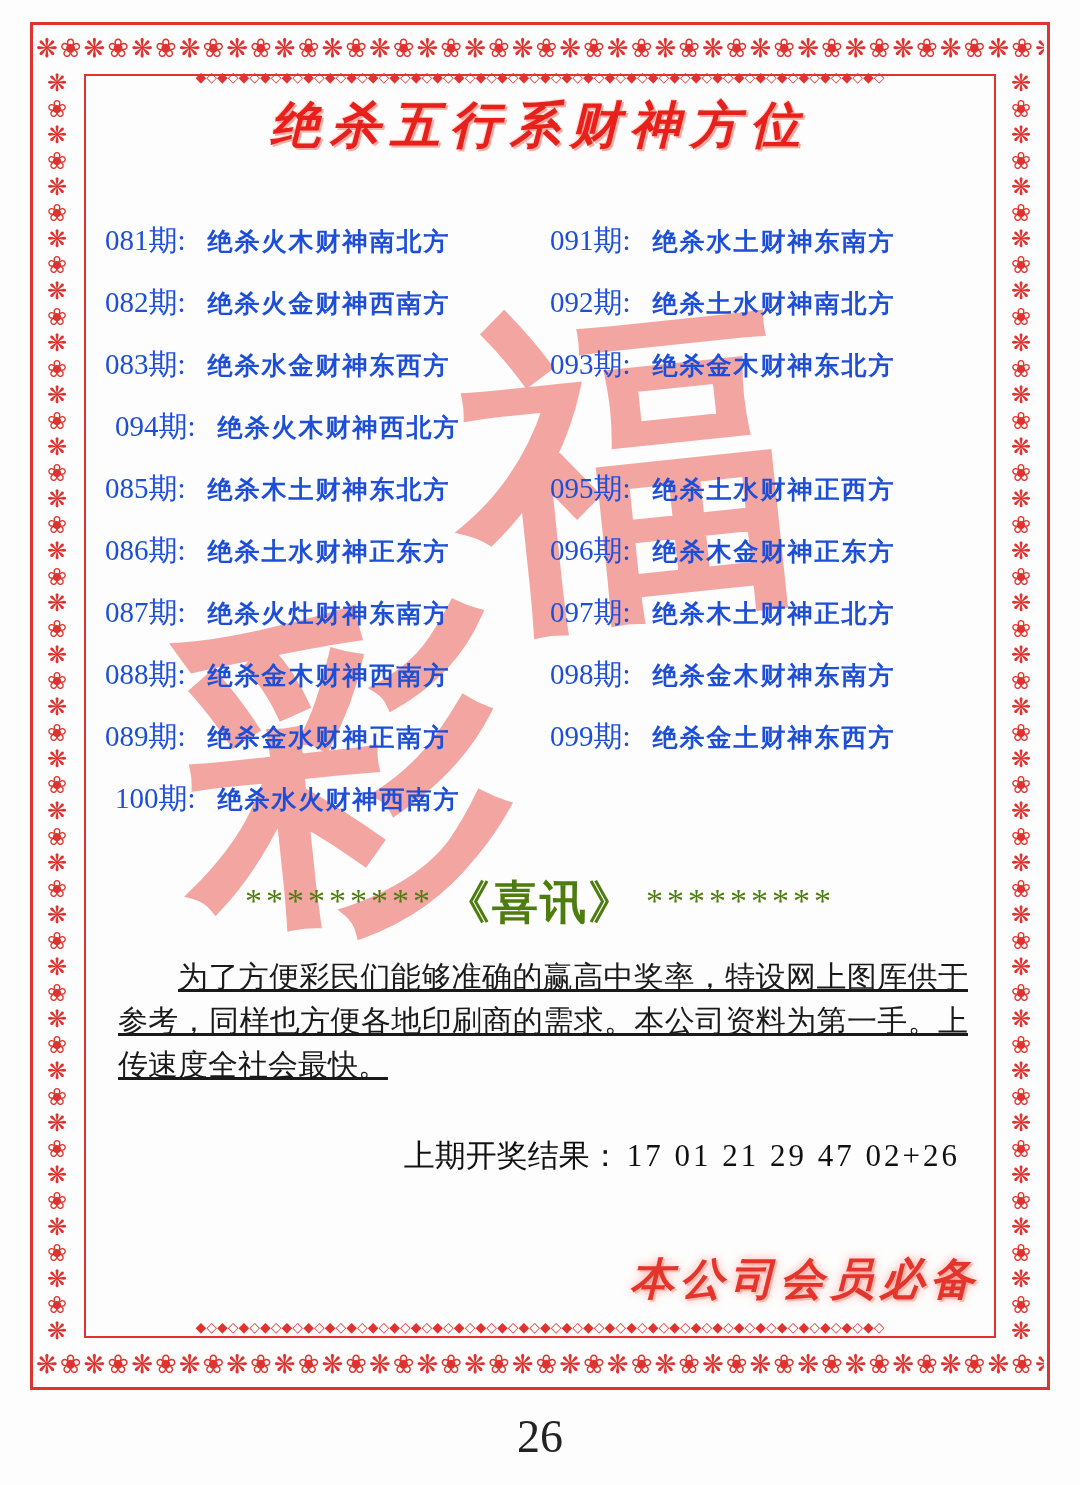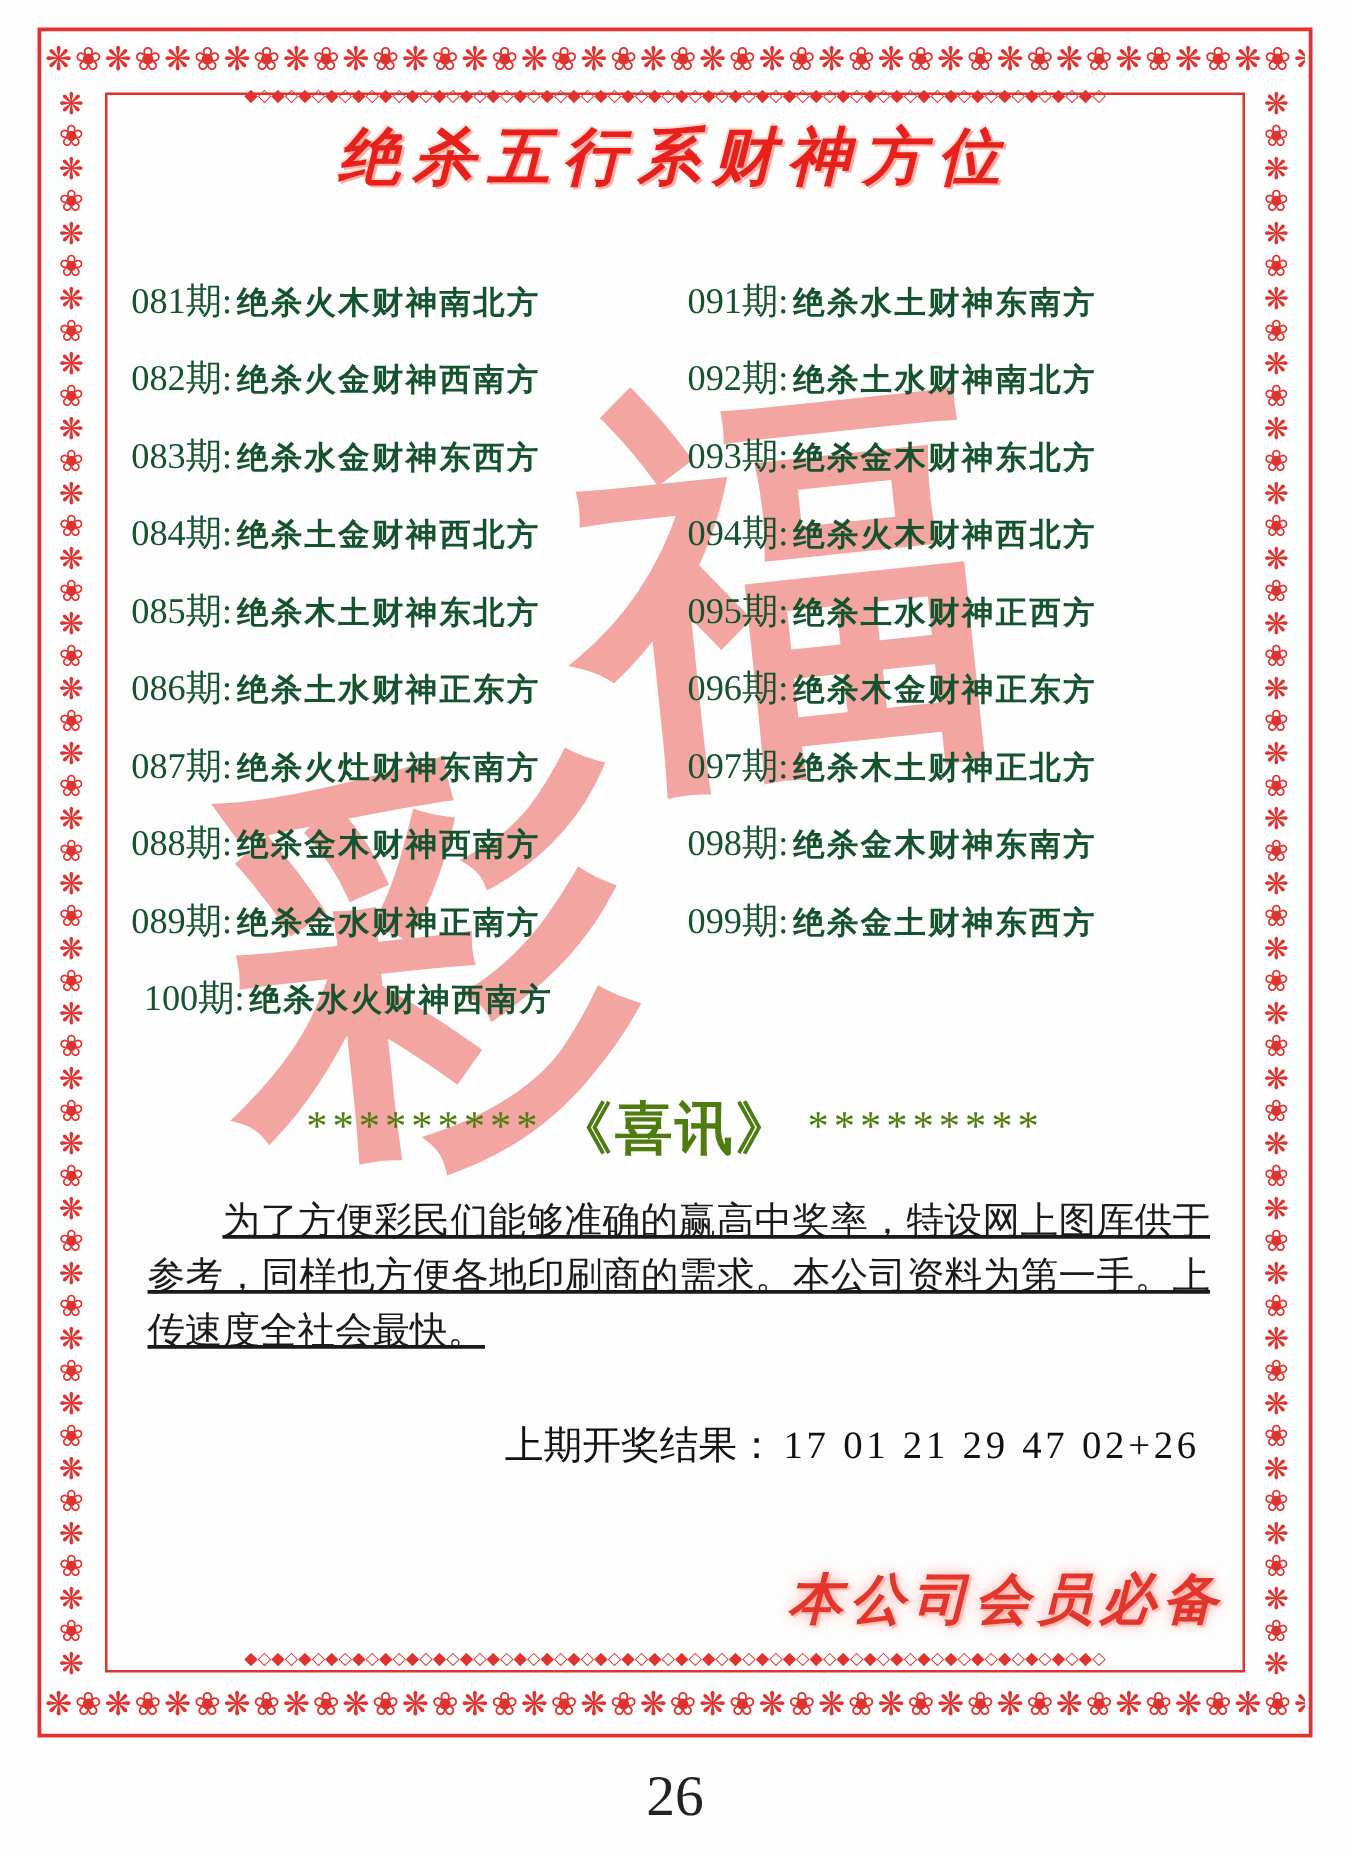--- a/index.html
+++ b/index.html
@@ -139,22 +139,23 @@
   }
   .row {
     display: flex;
     height: 62px;
     align-items: center;
   }
   .cell {
     width: 440px;
     display: flex;
     align-items: baseline;
-    color: #14532d;
-    white-space: nowrap;
+    color: #1d4ed8;
+    white-space: nowrap;
+    gap: 18px;
   }
   .cell .idx {
     font-family: "Liberation Serif", serif;
     font-size: 29px;
     letter-spacing: 0px;
     padding-right: 4px;
   }
   .cell .txt {
     font-family: "DejaVu Serif", serif;
     font-weight: bold;
@@ -297,24 +298,20 @@
         <span class="idx">083期:</span>
         <span class="txt">绝杀水金财神东西方</span>
       </div>
       <div class="cell right">
         <span class="idx">093期:</span>
         <span class="txt">绝杀金木财神东北方</span>
       </div>
     </div>
 
     <div class="row">
-      <div class="cell">
-        <span class="idx">084期:</span>
-        <span class="txt">绝杀土金财神西北方</span>
-      </div>
       <div class="cell right">
         <span class="idx">094期:</span>
         <span class="txt">绝杀火木财神西北方</span>
       </div>
     </div>
 
     <div class="row">
       <div class="cell">
         <span class="idx">085期:</span>
         <span class="txt">绝杀木土财神东北方</span>

